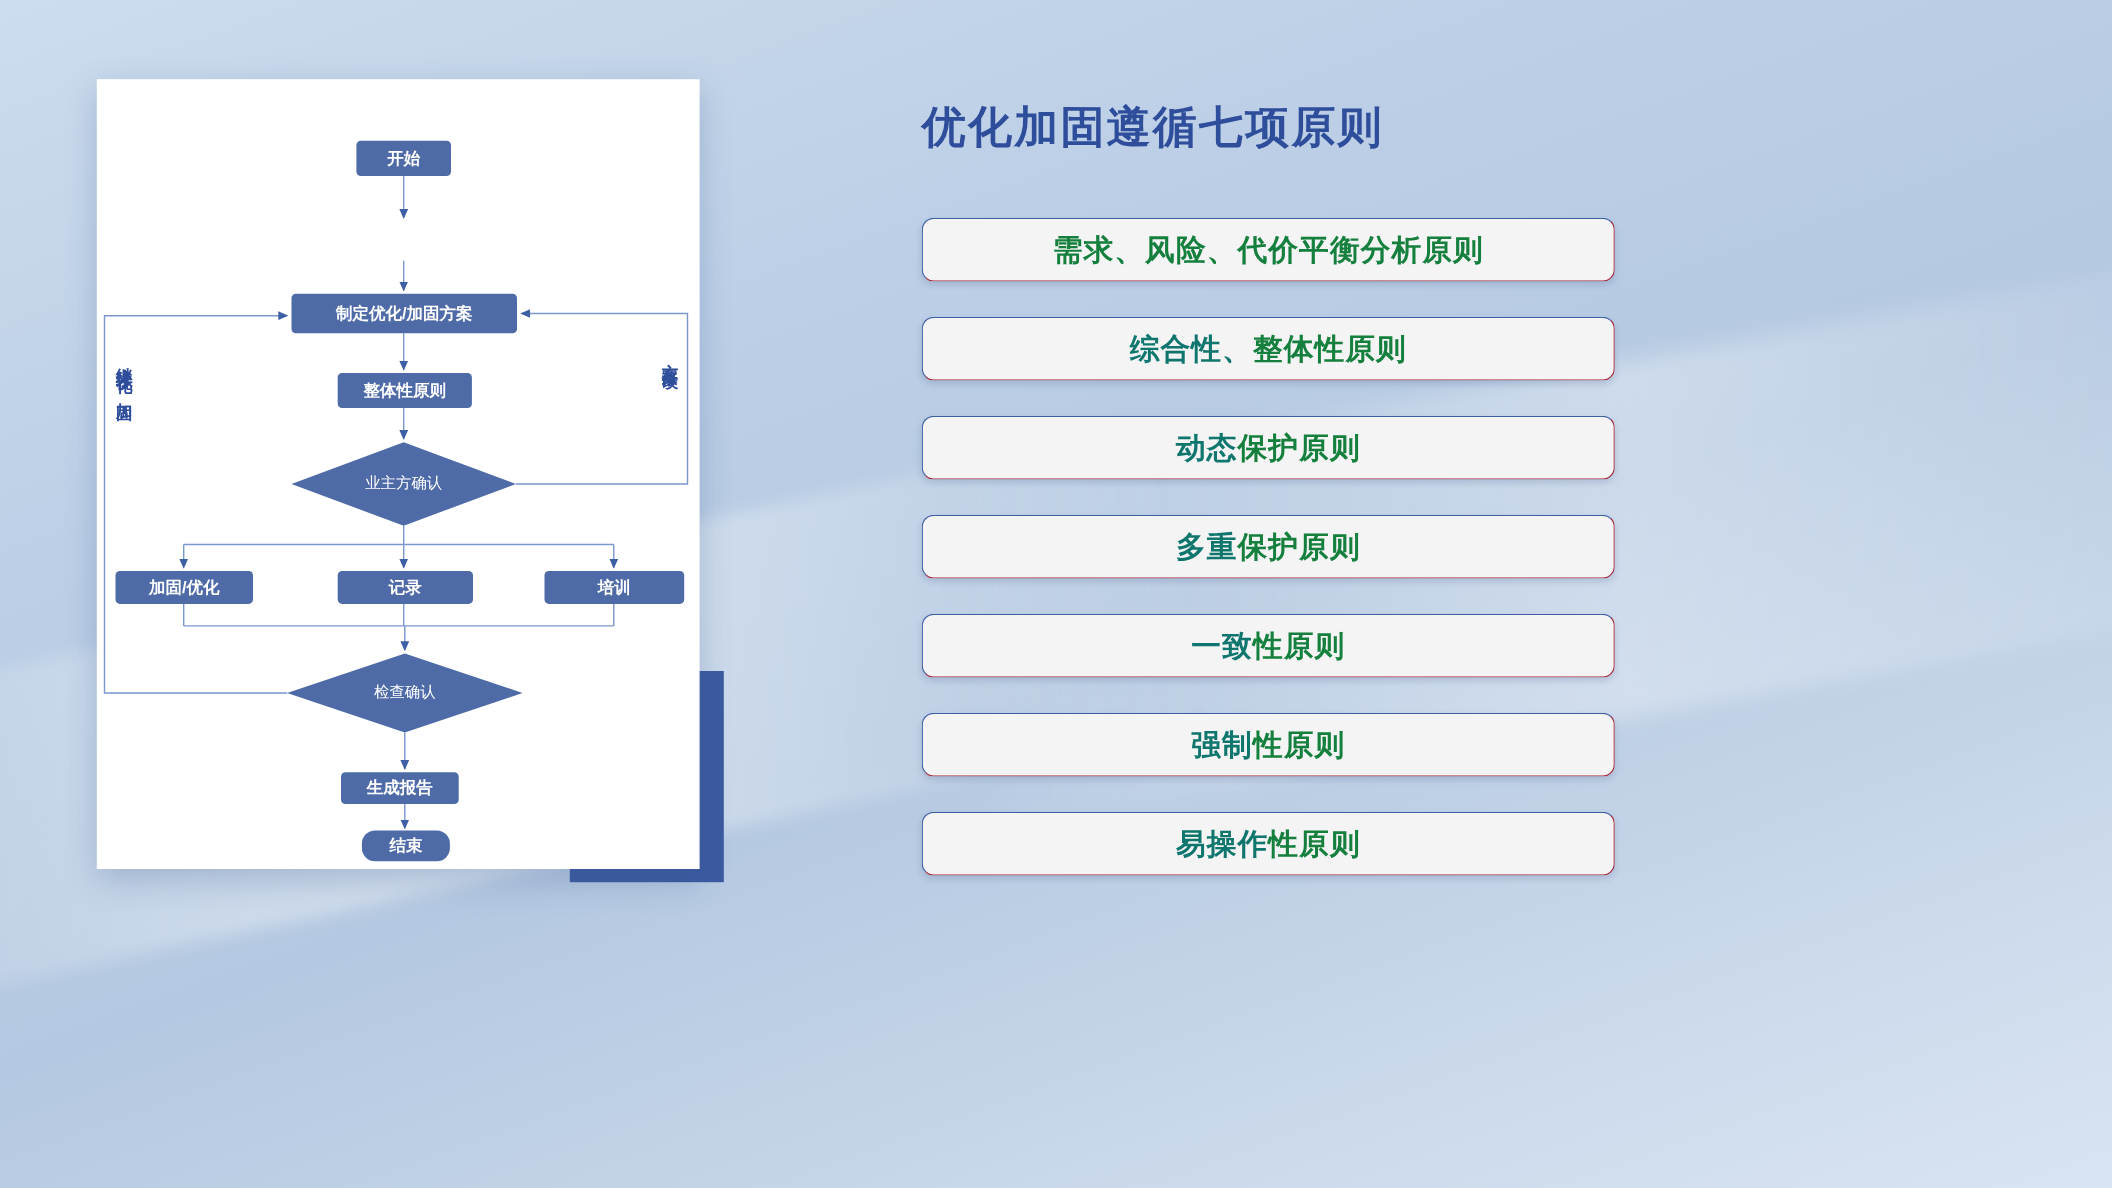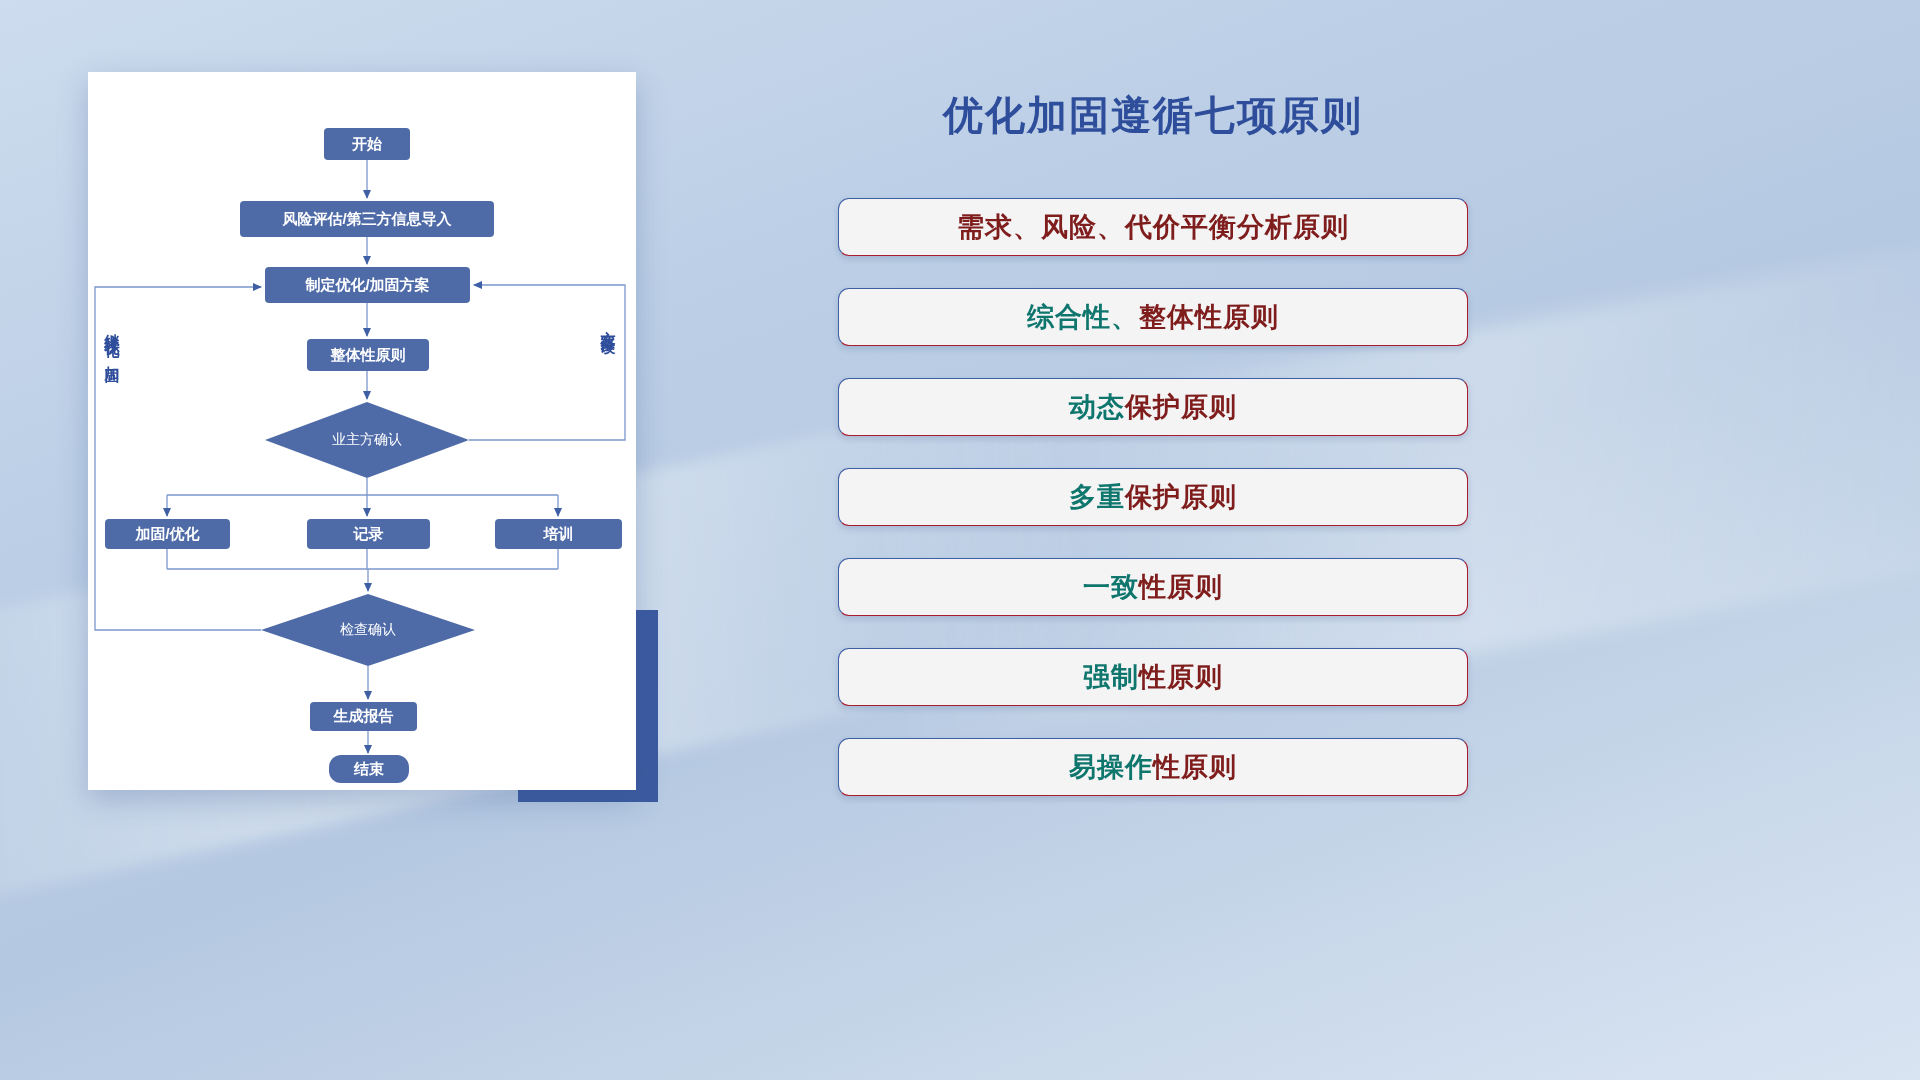--- a/index.html
+++ b/index.html
@@ -33,33 +33,33 @@
     position:absolute; color:#ffffff; font-weight:400; font-size:14px;
     display:flex; align-items:center; justify-content:center; white-space:nowrap;
   }
   .vlabel {
     position:absolute; writing-mode:vertical-rl; text-orientation:upright;
     font-weight:700; font-size:15px; letter-spacing:3px; color:#2e4d9b; white-space:nowrap;
   }
 
   .right-panel { position:absolute; left:838px; top:88px; width:630px; }
   .page-title {
-    text-align:center; font-size:40px; font-weight:700; color:#2e4d9b; letter-spacing:2px;
+    font-size:40px; font-weight:700; color:#2e4d9b; letter-spacing:2px;
   }
   .pills { position:absolute; left:838px; top:198px; width:630px; display:flex; flex-direction:column; gap:32px; }
   .pill {
     height:58px; border-radius:11px; background:#f4f4f5;
     border:1px solid;
     border-color:#3f5fa5 #a61c30 #a61c30 #3f5fa5;
     box-shadow:0 3px 6px rgba(50,70,120,0.18);
     display:flex; align-items:center; justify-content:center;
     font-size:27px; font-weight:700; letter-spacing:1px;
   }
   .pill .navy { color:#0f766e; }
-  .pill .red  { color:#7f1d1d; }
+  .pill .red  { color:#15803d; }
 </style>
 </head>
 <body>
 
 <div class="streak s1"></div>
 <div class="streak s2"></div>
 
 <div class="navy-block"></div>
 
 <div class="card">
@@ -95,21 +95,20 @@
         <polyline points="381,368 537,368 537,213 386,213" marker-end="url(#arr)"></polyline>
         <polyline points="173,558 7,558 7,215 173,215" marker-end="url(#arr)"></polyline>
       </g>
       <g fill="#4e6ba8">
         <polygon points="279,330 381,368 279,406 177,368"></polygon>
         <polygon points="280,522 387,558 280,594 173,558"></polygon>
       </g>
     </svg>
 
     <div class="fnode" style="left:236px; top:56px;  width:86px;  height:32px;">开始</div>
-    <div class="fnode" style="left:152px; top:129px; width:254px; height:36px;">风险评估/第三方信息导入</div>
     <div class="fnode" style="left:177px; top:195px; width:205px; height:36px;">制定优化/加固方案</div>
     <div class="fnode" style="left:219px; top:267px; width:122px; height:32px;">整体性原则</div>
 
     <div class="dlabel" style="left:199px; top:354px; width:160px; height:28px;">业主方确认</div>
 
     <div class="fnode" style="left:17px;  top:447px; width:125px; height:30px;">加固/优化</div>
     <div class="fnode" style="left:219px; top:447px; width:123px; height:30px;">记录</div>
     <div class="fnode" style="left:407px; top:447px; width:127px; height:30px;">培训</div>
 
     <div class="dlabel" style="left:200px; top:544px; width:160px; height:28px;">检查确认</div>

